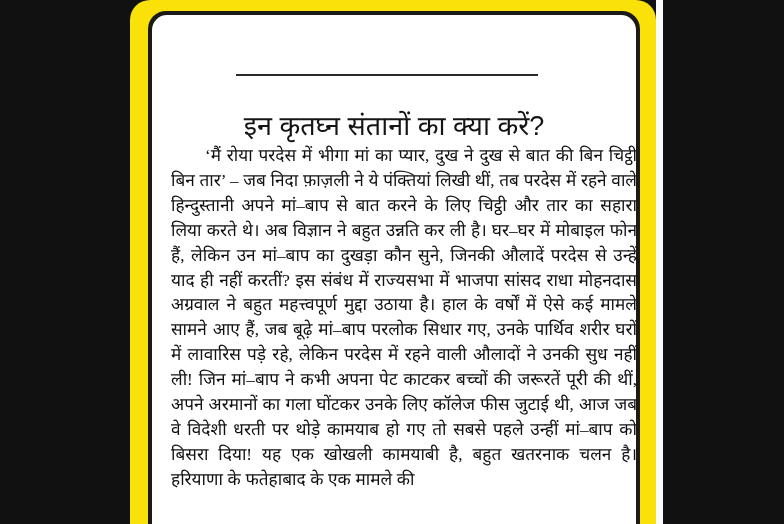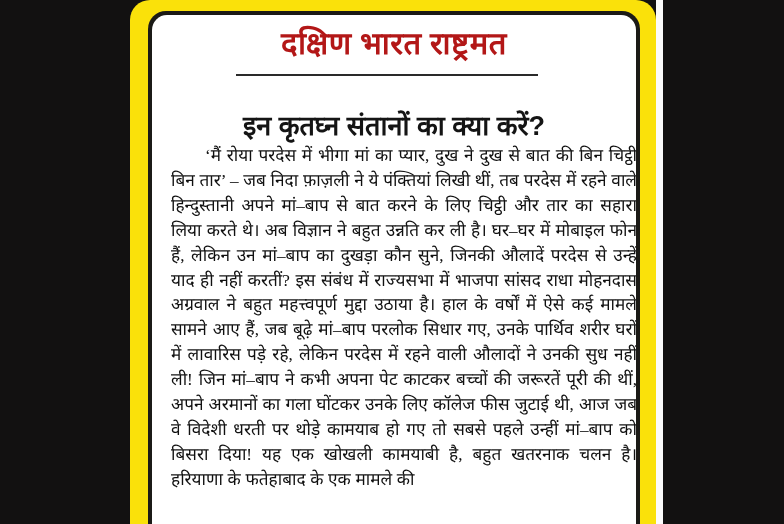--- a/index.html
+++ b/index.html
@@ -99,21 +99,21 @@
   }
 
   .headline {
     position: absolute;
     left: 0;
     top: 75px;
     width: 484px;
     text-align: center;
     color: #141414;
     font-family: "Liberation Sans", "DejaVu Sans", sans-serif;
-    font-weight: bold;
+    font-weight: normal;
     font-size: 27px;
     line-height: 36px;
     white-space: nowrap;
   }
 
   .body-text {
     position: absolute;
     left: 19px;
     top: 129px;
     width: 466px;
@@ -140,21 +140,20 @@
 
 <div id="page">
 
   <div class="yellow-frame"></div>
   <div class="right-white-sliver"></div>
   <div class="paper-outline"></div>
 
   <div class="paper">
     <div class="paper-inner">
 
-      <div class="masthead">दक्षिण भारत राष्ट्रमत</div>
 
       <div class="masthead-rule"></div>
 
       <h1 class="headline">इन कृतघ्न संतानों का क्या करें?</h1>
 
       <div class="body-text">‘मैं रोया परदेस में भीगा मां का प्यार, दुख ने दुख से बात की बिन चिट्ठी बिन तार’ – जब निदा फ़ाज़ली ने ये पंक्तियां लिखी थीं, तब परदेस में रहने वाले हिन्दुस्तानी अपने मां–बाप से बात करने के लिए चिट्ठी और तार का सहारा लिया करते थे। अब विज्ञान ने बहुत उन्नति कर ली है। घर–घर में मोबाइल फोन हैं, लेकिन उन मां–बाप का दुखड़ा कौन सुने, जिनकी औलादें परदेस से उन्हें याद ही नहीं करतीं? इस संबंध में राज्यसभा में भाजपा सांसद राधा मोहनदास अग्रवाल ने बहुत महत्त्वपूर्ण मुद्दा उठाया है। हाल के वर्षों में ऐसे कई मामले सामने आए हैं, जब बूढ़े मां–बाप परलोक सिधार गए, उनके पार्थिव शरीर घरों में लावारिस पड़े रहे, लेकिन परदेस में रहने वाली औलादों ने उनकी सुध नहीं ली! जिन मां–बाप ने कभी अपना पेट काटकर बच्चों की जरूरतें पूरी की थीं, अपने अरमानों का गला घोंटकर उनके लिए कॉलेज फीस जुटाई थी, आज जब वे विदेशी धरती पर थोड़े कामयाब हो गए तो सबसे पहले उन्हीं मां–बाप को बिसरा दिया! यह एक खोखली कामयाबी है, बहुत खतरनाक चलन है। हरियाणा के फतेहाबाद के एक मामले की</div>
 
       <div class="clip-guard"></div>
     </div>
   </div>

